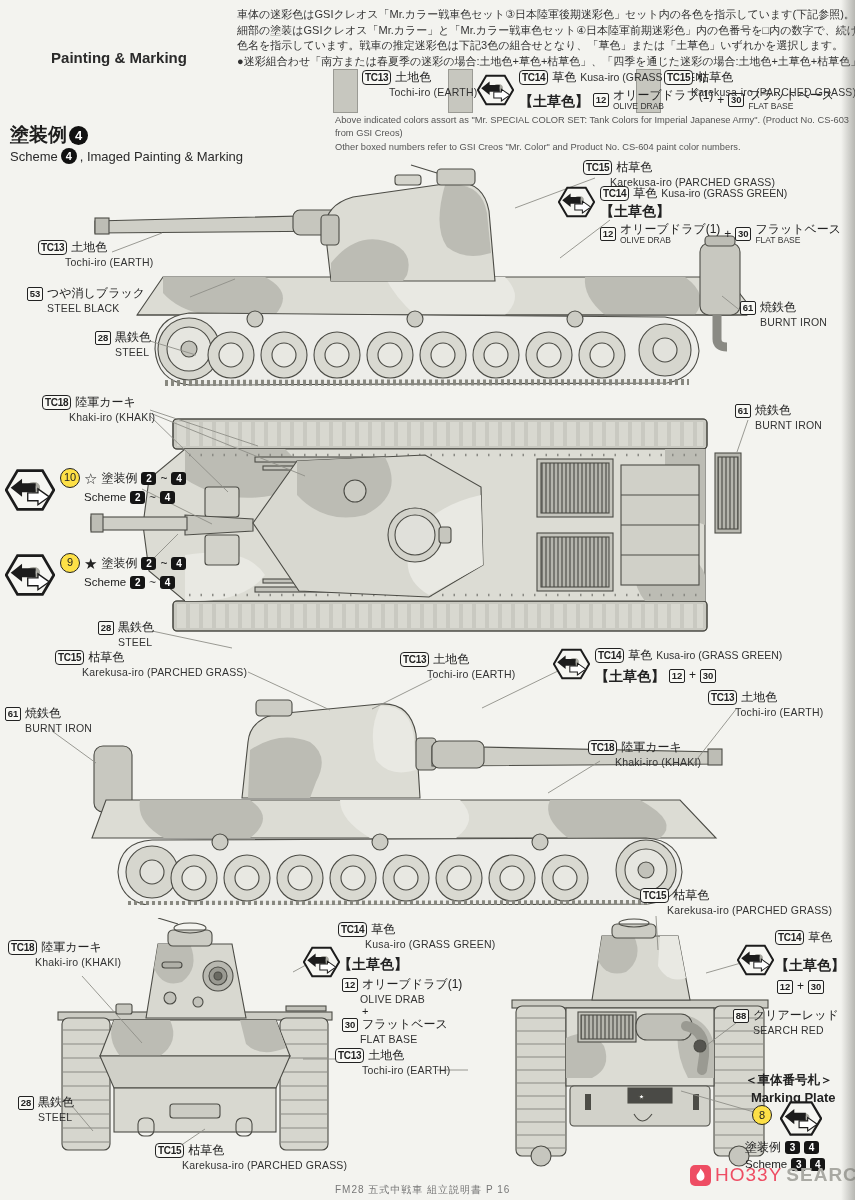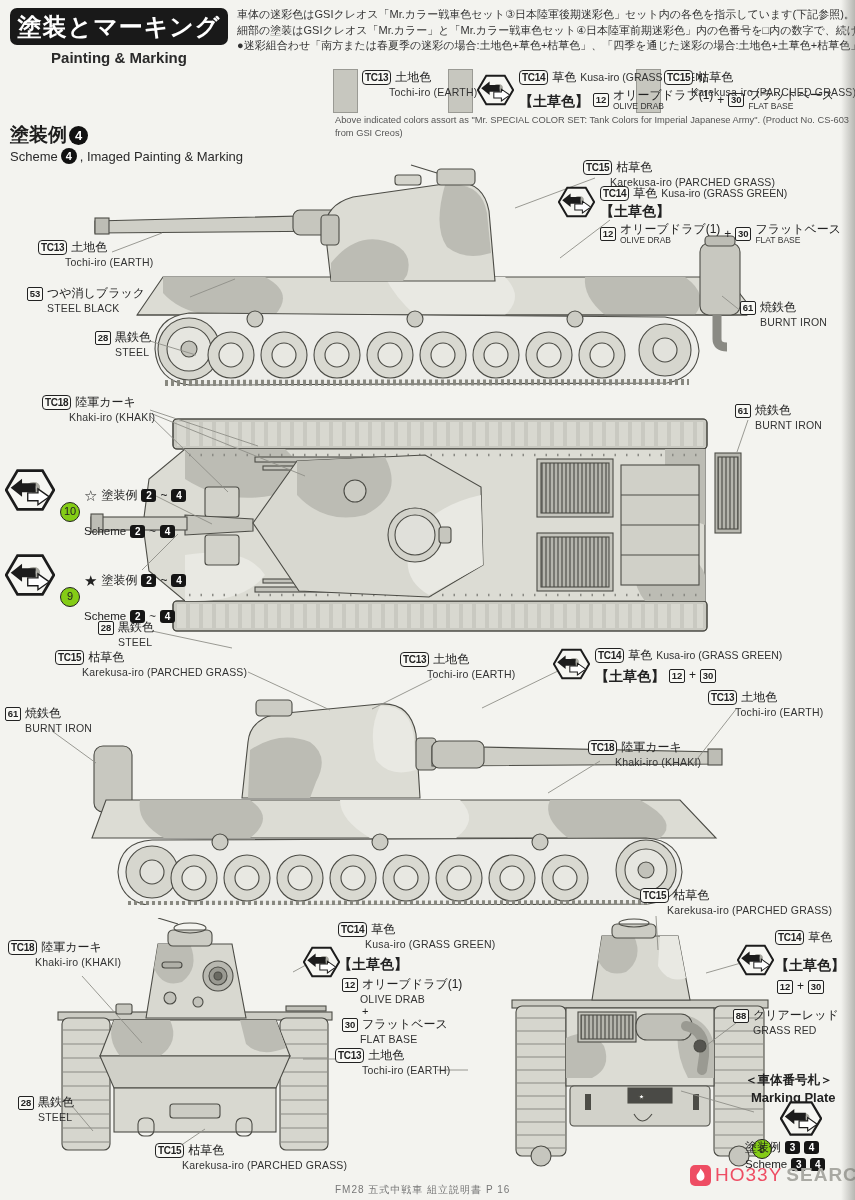--- a/index.html
+++ b/index.html
@@ -16,22 +16,22 @@
   .swatch{position:absolute;width:23px;height:42px;background:#c7c7bf;border:1px solid #9a9a94;}
   .co{position:absolute;white-space:nowrap;color:#222;z-index:5;}
   .l1{display:flex;align-items:center;gap:4px;font-size:12px;line-height:1.25;}
   .ja{font-size:12px;}
   .en-inline{font-size:10.5px;color:#333;}
   .en2{font-size:10.5px;color:#333;margin-left:27px;margin-top:1px;letter-spacing:.2px;}
   .tcb{display:inline-block;border:1.4px solid #222;border-radius:4px;background:#f8f8f4;font-weight:bold;
        font-size:10px;line-height:13px;padding:0 2px;letter-spacing:-.3px;}
   .nb{display:inline-block;border:1.3px solid #222;border-radius:2px;background:#f8f8f4;font-weight:bold;
       font-size:9.5px;line-height:12px;min-width:12px;text-align:center;padding:0 1px;}
-  .circ{display:inline-flex;width:18px;height:18px;border:1.3px solid #222;border-radius:50%;background:#84cc16;
-        align-items:center;justify-content:center;font-size:11px;flex:none;margin-top:34px;}
+  .circ{display:inline-flex;width:18px;height:18px;border:1.3px solid #222;border-radius:50%;background:#fde047;
+        align-items:center;justify-content:center;font-size:11px;flex:none;}
   .bb{display:inline-block;min-width:13px;height:13px;line-height:13px;background:#151515;color:#fff;
       font-weight:bold;font-size:10px;text-align:center;border-radius:3px;padding:0 1px;}
   .alt{font-weight:bold;font-size:14px;margin-top:2px;}
   .stk{display:inline-flex;flex-direction:column;line-height:1.1;vertical-align:top;}
   .stk .sja{font-size:12px;} .stk .sen{font-size:8.5px;color:#333;}
   .row{display:flex;align-items:flex-start;gap:5px;}
   .hex{width:37px;height:32px;flex:none;}
   .hex-lg{width:50px;height:44px;}
   .mark{font-size:15px;line-height:1;}
   
@@ -64,28 +64,26 @@
         <path d="M5,17 L15,9 L15,13 L27,13 L27,21 L15,21 L15,25 Z" fill="#1c1c1c"></path>
         <path d="M39,25 L29,18 L29,21.5 L20,21.5 L20,28.5 L29,28.5 L29,32 Z" fill="#ffffff" stroke="#1c1c1c" stroke-width="1.2"></path>
       </g>
       <pattern id="hatchV" width="4" height="4" patternUnits="userSpaceOnUse">
         <rect width="4" height="4" fill="#b5b5ad"></rect>
           <path d="M1,0 V4" stroke="#5e5e58" stroke-width="1.4"></path>
       </pattern>
     </defs>
   </svg>
 
-  <div class="titlebox">
-    <span>塗装とマーキング</span>
-  </div>
   <div class="title-en">Painting &amp; Marking</div>
 
   <div class="intro">
     <div>車体の迷彩色はGSIクレオス「Mr.カラー戦車色セット③日本陸軍後期迷彩色」セット内の各色を指示しています(下記参照)。</div>
     <div>細部の塗装はGSIクレオス「Mr.カラー」と「Mr.カラー戦車色セット④日本陸軍前期迷彩色」内の色番号を□内の数字で、続けて</div>
+    <div>色名を指示しています。戦車の推定迷彩色は下記3色の組合せとなり、「草色」または「土草色」いずれかを選択します。</div>
     <div>●迷彩組合わせ「南方または春夏季の迷彩の場合:土地色+草色+枯草色」、「四季を通じた迷彩の場合:土地色+土草色+枯草色」</div>
   </div>
 
   <div class="swatch" style="left:333px;top:69px"></div>
   <div class="co" style="left:362px;top:70px">
     <div class="l1">
         <span class="tcb">TC13</span>
       <span class="ja">土地色</span>
       </div>
     <div class="en2">Tochi-iro (EARTH)</div>
@@ -121,20 +119,21 @@
   <div class="co" style="left:664px;top:70px">
     <div class="l1">
         <span class="tcb">TC15</span>
       <span class="ja">枯草色</span>
       </div>
     <div class="en2">Karekusa-iro (PARCHED GRASS)</div>
   </div>
 
   <div class="note">
     <div>Above indicated colors assort as "Mr. SPECIAL COLOR SET: Tank Colors for Imperial Japanese Army". (Product No. CS-603 from GSI Creos)</div>
+    <div>Other boxed numbers refer to GSI Creos "Mr. Color" and Product No. CS-604 paint color numbers.</div>
   </div>
 
   <div class="sch-ja">
     <span>塗装例</span>
       <span class="snum">4</span>
   </div>
   <div class="sch-en">
     <span>Scheme</span>
       <span class="snum sm">4</span>
       <span>, Imaged Painting &amp; Marking</span>
@@ -627,21 +626,21 @@
         <span>+</span>
         <span class="nb">30</span>
       </div>
   </div>
 
   <div class="co" style="left:733px;top:1008px">
     <div class="l1">
         <span class="nb">88</span>
         <span class="ja">クリアーレッド</span>
       </div>
-    <div class="en2" style="margin-left:20px">GRASS RED</div>
+    <div class="en2" style="margin-left:20px">SEARCH RED</div>
   </div>
 
   <div class="co" style="left:745px;top:1072px">
     <div style="font-size:12.5px;font-weight:bold">＜車体番号札＞</div>
     <div style="font-size:13px;font-weight:bold;margin-top:1px;margin-left:6px">Marking Plate</div>
   </div>
 
   <div class="co" style="left:752px;top:1105px">
     <span class="circ">8</span>
   </div>

